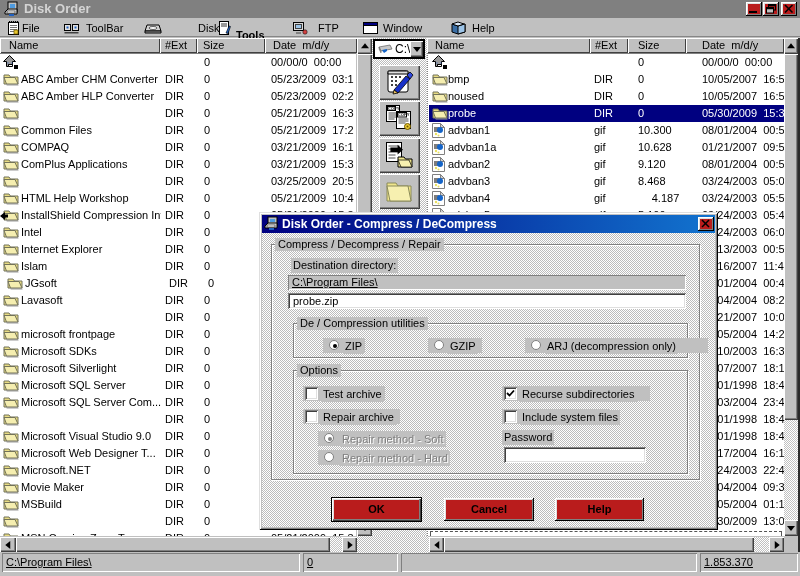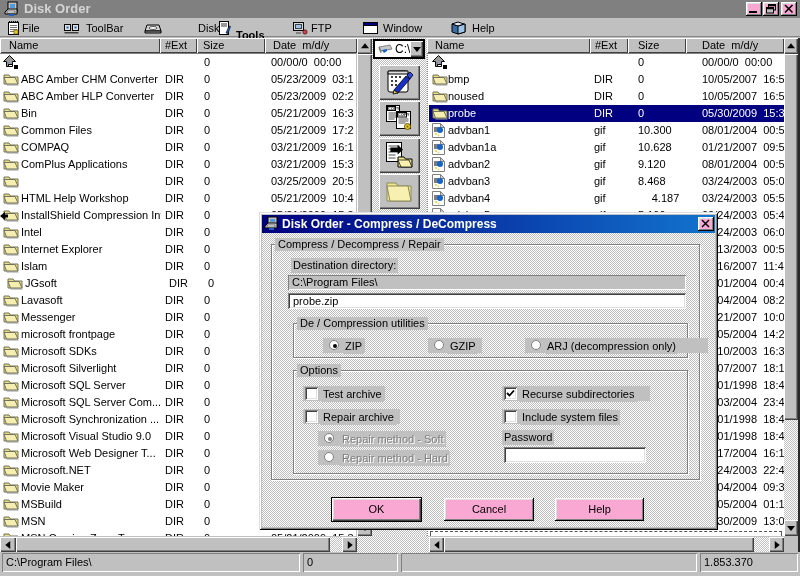--- a/index.html
+++ b/index.html
@@ -1,22 +1,22 @@
 <!DOCTYPE html>
 <html><head><meta charset="utf-8"><style>
 
 *{margin:0;padding:0;box-sizing:border-box;}
 html,body{width:800px;height:576px;overflow:hidden;}
 body{font-family:"Liberation Sans",sans-serif;font-size:11px;background:#c0c0c0;position:relative;}
 .abs{position:absolute;}
 
 
 .raised{background:#c0c0c0;box-shadow:inset 1px 1px #fff,inset -1px -1px #404040,inset -2px -2px #808080;}
-.btn3d{background:#f9a8d4;box-shadow:inset -1px -1px #000,inset 1px 1px #fff,inset -2px -2px #808080,inset 2px 2px #dfdfdf;}
-.sunk1{box-shadow:inset 1px 1px #808080,inset -1px -1px #fff;}
+.btn3d{background:#b91c1c;box-shadow:inset -1px -1px #000,inset 1px 1px #fff,inset -2px -2px #808080,inset 2px 2px #dfdfdf;font-weight:bold;}
+.sunk1{box-shadow:inset 1px 1px #808080,inset -1px -1px #fff;text-decoration:underline;}
 .sunk2{background:#fff;box-shadow:inset 1px 1px #808080,inset -1px -1px #fff,inset 2px 2px #404040,inset -2px -2px #dfdfdf;}
 .hcell{background:#c0c0c0;box-shadow:inset 1px 1px #fff,inset -1px -1px #404040;padding-left:5px;line-height:15px;position:absolute;top:0;height:15px;white-space:nowrap;overflow:hidden;}
 .row{position:absolute;left:0;height:17px;line-height:17px;white-space:nowrap;}
 .cell{position:absolute;top:0;height:17px;line-height:17px;white-space:nowrap;overflow:hidden;}
 .icon{position:absolute;top:1px;}
 .checker{background-image:repeating-conic-gradient(#fff 0 25%,#c0c0c0 0 50%);background-size:2px 2px;}
 .glabel{position:absolute;background:#c0c0c0;padding:0 3px;line-height:13px;white-space:nowrap;}
 .gbox{position:absolute;border:1px solid #808080;box-shadow:1px 1px 0 #fff,inset 1px 1px 0 #fff;}
 .cb{position:absolute;width:13px;height:13px;background:#fff;box-shadow:inset 1px 1px #808080,inset -1px -1px #fff,inset 2px 2px #404040,inset -2px -2px #dfdfdf;}
 .rad{position:absolute;width:10px;height:10px;border-radius:50%;background:#fff;border:1px solid #595959;}
@@ -114,21 +114,21 @@
       </g>
 <path d="M9 13 L12 6 L13.5 6.5 L11 13.5 Z" fill="#2060c0" stroke="#000" stroke-width="0.6"></path>
     </svg></div>
 <div class="abs" style="left:236px;top:28px;height:15px;line-height:15px;color:#000;font-weight:bold;">Tools</div>
 <div class="abs" style="left:291px;top:20px;width:18px;height:16px;"><svg width="17" height="16" viewBox="0 0 17 16">
       <rect x="2.5" y="2.5" width="10" height="8" fill="#d8d8d8" stroke="#000"></rect>
 <rect x="4.5" y="4.5" width="6" height="4" fill="#9cc4e8" stroke="#404040"></rect>
 <rect x="5" y="12" width="5" height="2" fill="#808080"></rect>
 <circle cx="14" cy="12" r="2.2" fill="#d04040" stroke="#000" stroke-width="0.5"></circle>
     </svg></div>
-<div class="abs" style="left:311px;top:21px;height:15px;line-height:15px;color:#000;text-align:center;">FTP</div>
+<div class="abs" style="left:318px;top:21px;height:15px;line-height:15px;color:#000;text-align:center;">FTP</div>
 <div class="abs" style="left:362px;top:20px;width:18px;height:16px;"><svg width="17" height="16" viewBox="0 0 17 16">
       <rect x="1.5" y="2.5" width="14" height="11" fill="#fff" stroke="#000"></rect>
 <rect x="1.5" y="2.5" width="14" height="3" fill="#000080" stroke="#000"></rect>
     </svg></div>
 <div class="abs" style="left:383px;top:21px;height:15px;line-height:15px;color:#000;">Window</div>
 <div class="abs" style="left:450px;top:20px;width:18px;height:16px;"><svg width="17" height="16" viewBox="0 0 17 16">
       <path d="M2 12 L8 14 L15 12 L15 4 L8 6 L2 4 Z" fill="#3a6ea5" stroke="#000"></path>
 <path d="M8 6 L15 4 L15 12 L8 14 Z" fill="#9cc4e8" stroke="#000"></path>
 <path d="M2 4 L8 2 L14 4 L8 6 Z" fill="#d8e8f8" stroke="#000"></path>
     </svg></div>
@@ -177,21 +177,20 @@
 <div class="cell" style="left:165px;width:32px;">DIR</div>
 <div class="cell" style="left:204px;width:60px;">0</div>
 <div class="cell" style="left:271px;width:85px;">05/23/2009&nbsp; 02:2</div>
 </div>
 <div class="row" style="left:0px;top:105px;width:356px;overflow:hidden;">
 <div class="icon" style="left:3px;"><svg width="16" height="14" viewBox="0 0 16 14">
 <path d="M1 3 L6 3 L7.5 5 L15 5 L15 12 L1 12 Z" fill="#e8dc82" stroke="#73735a" stroke-width="1"></path>
 <path d="M1 5.5 L12 5.5 L15 12 L3.5 12 Z" fill="#f5eeb0" stroke="#73735a" stroke-width="1"></path>
 <path d="M2.5 12.5 L15.5 12.5 L15.5 13.5 L4 13.5 Z" fill="#9a9a9a"></path>
 </svg></div>
-<div class="cell" style="left:21px;width:140px;">Bin</div>
 <div class="cell" style="left:165px;width:32px;">DIR</div>
 <div class="cell" style="left:204px;width:60px;">0</div>
 <div class="cell" style="left:271px;width:85px;">05/21/2009&nbsp; 16:3</div>
 </div>
 <div class="row" style="left:0px;top:122px;width:356px;overflow:hidden;">
 <div class="icon" style="left:3px;"><svg width="16" height="14" viewBox="0 0 16 14">
 <path d="M1 3 L6 3 L7.5 5 L15 5 L15 12 L1 12 Z" fill="#e8dc82" stroke="#73735a" stroke-width="1"></path>
 <path d="M1 5.5 L12 5.5 L15 12 L3.5 12 Z" fill="#f5eeb0" stroke="#73735a" stroke-width="1"></path>
 <path d="M2.5 12.5 L15.5 12.5 L15.5 13.5 L4 13.5 Z" fill="#9a9a9a"></path>
 </svg></div>
@@ -311,21 +310,20 @@
 <div class="cell" style="left:165px;width:32px;">DIR</div>
 <div class="cell" style="left:204px;width:60px;">0</div>
 <div class="cell" style="left:271px;width:85px;">05/21/2009&nbsp; 15:3</div>
 </div>
 <div class="row" style="left:0px;top:309px;width:356px;overflow:hidden;">
 <div class="icon" style="left:3px;"><svg width="16" height="14" viewBox="0 0 16 14">
 <path d="M1 3 L6 3 L7.5 5 L15 5 L15 12 L1 12 Z" fill="#e8dc82" stroke="#73735a" stroke-width="1"></path>
 <path d="M1 5.5 L12 5.5 L15 12 L3.5 12 Z" fill="#f5eeb0" stroke="#73735a" stroke-width="1"></path>
 <path d="M2.5 12.5 L15.5 12.5 L15.5 13.5 L4 13.5 Z" fill="#9a9a9a"></path>
 </svg></div>
-<div class="cell" style="left:21px;width:140px;">Messenger</div>
 <div class="cell" style="left:165px;width:32px;">DIR</div>
 <div class="cell" style="left:204px;width:60px;">0</div>
 <div class="cell" style="left:271px;width:85px;">05/21/2009&nbsp; 15:3</div>
 </div>
 <div class="row" style="left:0px;top:326px;width:356px;overflow:hidden;">
 <div class="icon" style="left:3px;"><svg width="16" height="14" viewBox="0 0 16 14">
 <path d="M1 3 L6 3 L7.5 5 L15 5 L15 12 L1 12 Z" fill="#e8dc82" stroke="#73735a" stroke-width="1"></path>
 <path d="M1 5.5 L12 5.5 L15 12 L3.5 12 Z" fill="#f5eeb0" stroke="#73735a" stroke-width="1"></path>
 <path d="M2.5 12.5 L15.5 12.5 L15.5 13.5 L4 13.5 Z" fill="#9a9a9a"></path>
 </svg></div>
@@ -377,21 +375,20 @@
 <div class="cell" style="left:165px;width:32px;">DIR</div>
 <div class="cell" style="left:204px;width:60px;">0</div>
 <div class="cell" style="left:271px;width:85px;">05/21/2009&nbsp; 15:3</div>
 </div>
 <div class="row" style="left:0px;top:411px;width:356px;overflow:hidden;">
 <div class="icon" style="left:3px;"><svg width="16" height="14" viewBox="0 0 16 14">
 <path d="M1 3 L6 3 L7.5 5 L15 5 L15 12 L1 12 Z" fill="#e8dc82" stroke="#73735a" stroke-width="1"></path>
 <path d="M1 5.5 L12 5.5 L15 12 L3.5 12 Z" fill="#f5eeb0" stroke="#73735a" stroke-width="1"></path>
 <path d="M2.5 12.5 L15.5 12.5 L15.5 13.5 L4 13.5 Z" fill="#9a9a9a"></path>
 </svg></div>
-<div class="cell" style="left:21px;width:140px;">Microsoft Synchronization ...</div>
 <div class="cell" style="left:165px;width:32px;">DIR</div>
 <div class="cell" style="left:204px;width:60px;">0</div>
 <div class="cell" style="left:271px;width:85px;">05/21/2009&nbsp; 15:3</div>
 </div>
 <div class="row" style="left:0px;top:428px;width:356px;overflow:hidden;">
 <div class="icon" style="left:3px;"><svg width="16" height="14" viewBox="0 0 16 14">
 <path d="M1 3 L6 3 L7.5 5 L15 5 L15 12 L1 12 Z" fill="#e8dc82" stroke="#73735a" stroke-width="1"></path>
 <path d="M1 5.5 L12 5.5 L15 12 L3.5 12 Z" fill="#f5eeb0" stroke="#73735a" stroke-width="1"></path>
 <path d="M2.5 12.5 L15.5 12.5 L15.5 13.5 L4 13.5 Z" fill="#9a9a9a"></path>
 </svg></div>
@@ -443,21 +440,20 @@
 <div class="cell" style="left:165px;width:32px;">DIR</div>
 <div class="cell" style="left:204px;width:60px;">0</div>
 <div class="cell" style="left:271px;width:85px;">05/21/2009&nbsp; 15:3</div>
 </div>
 <div class="row" style="left:0px;top:513px;width:356px;overflow:hidden;">
 <div class="icon" style="left:3px;"><svg width="16" height="14" viewBox="0 0 16 14">
 <path d="M1 3 L6 3 L7.5 5 L15 5 L15 12 L1 12 Z" fill="#e8dc82" stroke="#73735a" stroke-width="1"></path>
 <path d="M1 5.5 L12 5.5 L15 12 L3.5 12 Z" fill="#f5eeb0" stroke="#73735a" stroke-width="1"></path>
 <path d="M2.5 12.5 L15.5 12.5 L15.5 13.5 L4 13.5 Z" fill="#9a9a9a"></path>
 </svg></div>
-<div class="cell" style="left:21px;width:140px;">MSN</div>
 <div class="cell" style="left:165px;width:32px;">DIR</div>
 <div class="cell" style="left:204px;width:60px;">0</div>
 <div class="cell" style="left:271px;width:85px;">05/21/2009&nbsp; 15:3</div>
 </div>
 <div class="row" style="left:0px;top:530px;width:356px;overflow:hidden;">
 <div class="icon" style="left:3px;"><svg width="16" height="14" viewBox="0 0 16 14">
 <path d="M1 3 L6 3 L7.5 5 L15 5 L15 12 L1 12 Z" fill="#e8dc82" stroke="#73735a" stroke-width="1"></path>
 <path d="M1 5.5 L12 5.5 L15 12 L3.5 12 Z" fill="#f5eeb0" stroke="#73735a" stroke-width="1"></path>
 <path d="M2.5 12.5 L15.5 12.5 L15.5 13.5 L4 13.5 Z" fill="#9a9a9a"></path>
 </svg></div>

